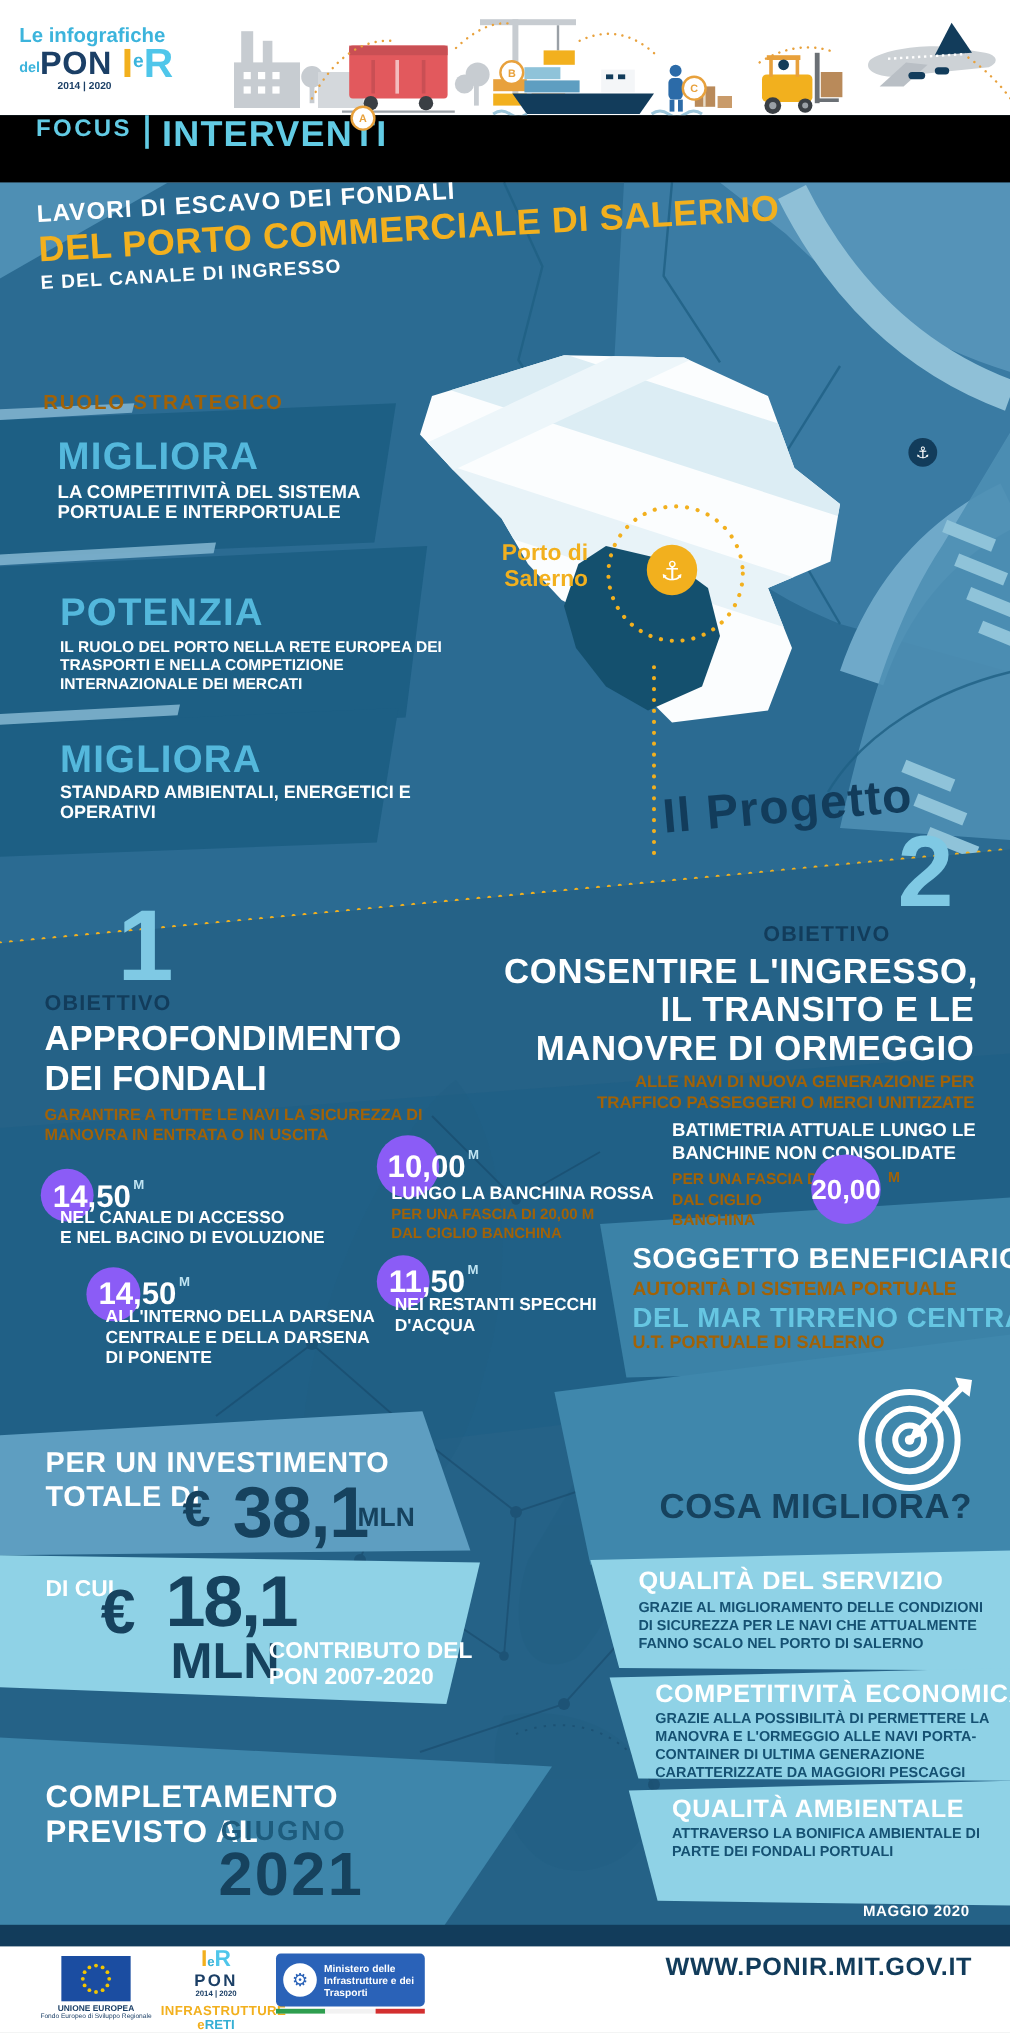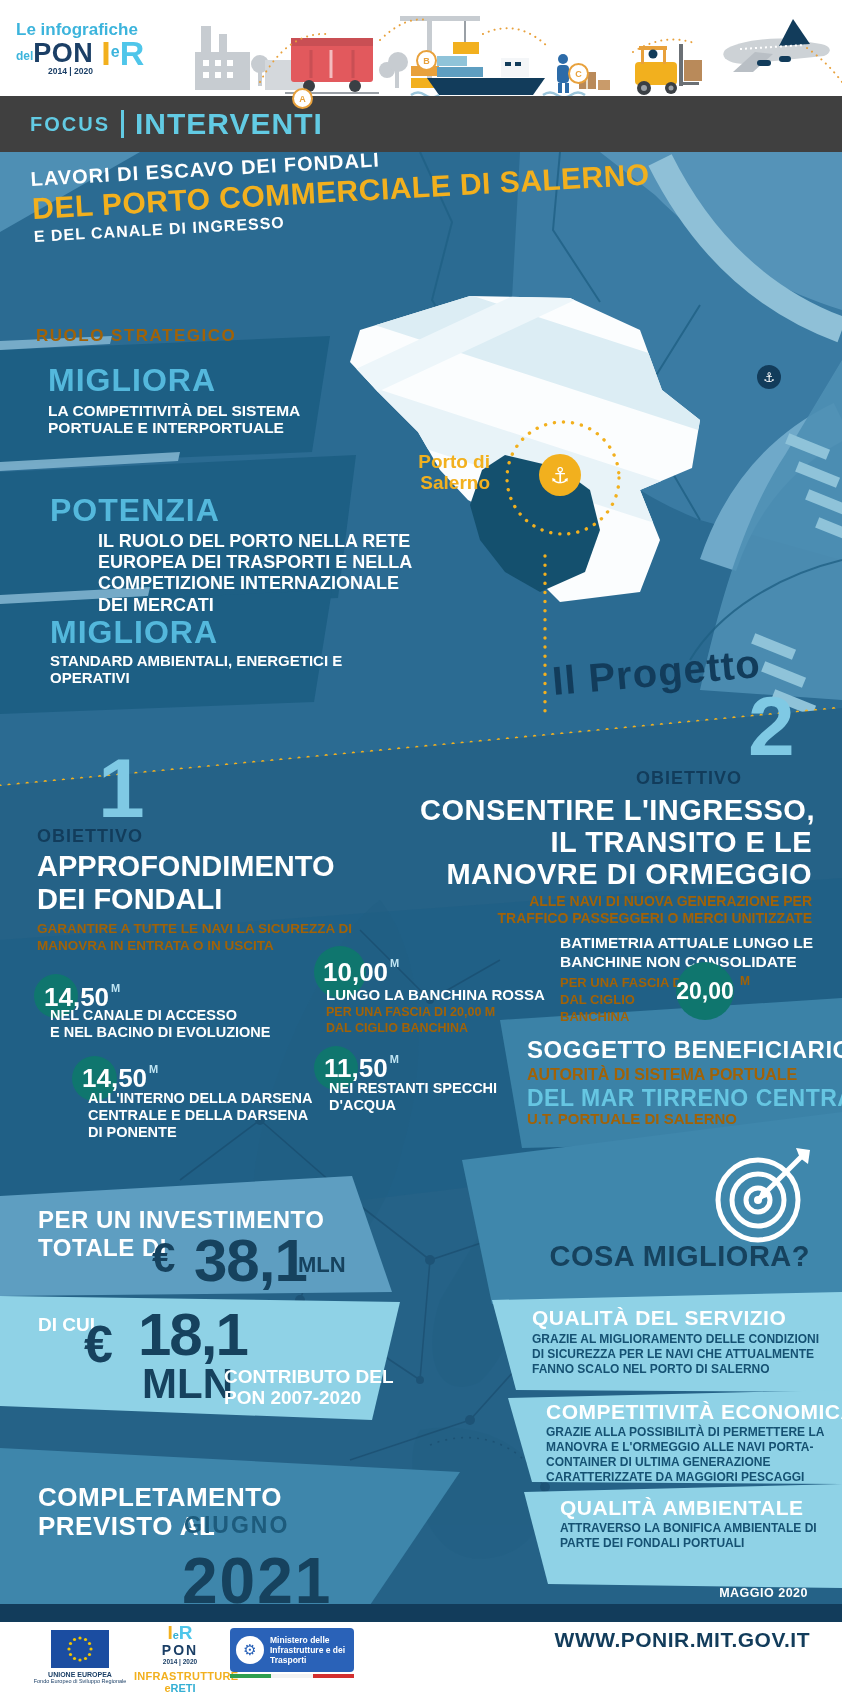--- a/index.html
+++ b/index.html
@@ -10,21 +10,21 @@
   .w{color:#ffffff;}
   .cy{color:#a16207;}
   .bcy{color:#54B8DC;}
   .nv{color:#16425E;}
   .dknv{color:#123C5B;}
   .yl{color:#F2B01E;}
   .right{text-align:right;}
   .nowrap{white-space:nowrap;}
   .blk{display:block;}
   svg{display:block;}
-  .circle-badge{border-radius:50%;background:#0f766e;position:absolute;}
+  .circle-badge{border-radius:50%;background:#8b5cf6;position:absolute;}
   .marker{position:absolute;width:17px;height:17px;border:2px solid #E8A13C;border-radius:50%;
           background:#fff;color:#E8A13C;font-size:9px;font-weight:bold;display:flex;
           align-items:center;justify-content:center;z-index:4;}
   .unit-sup{font-size:11px;font-weight:bold;color:#BFE4F2;vertical-align:text-top;margin-left:2px;}
 </style>
 </head>
 <body>
 
 <div class="page">
 
@@ -237,39 +237,39 @@
       <path d="M318,30 Q352,14 382,42"></path>
       <path d="M468,48 Q500,28 532,40"></path>
       <path d="M642,44 Q662,58 677,78"></path>
     </g>
   </svg>
 
   <span class="marker" style="left:292px;top:88px;">A</span>
   <span class="marker" style="left:416px;top:50px;">B</span>
   <span class="marker" style="left:568px;top:63px;">C</span>
 
-  <div class="abs" style="left:0;top:96px;width:842px;height:56px;background:#404040;z-index:1;display:flex;align-items:center;padding-left:30px;box-sizing:border-box;">
+  <div class="abs" style="left:0;top:96px;width:842px;height:56px;background:#000000;z-index:1;display:flex;padding-left:30px;box-sizing:border-box;">
     <span class="b" style="font-size:20px;color:#62CBE4;letter-spacing:2px;">FOCUS</span>
     <span style="border-left:3px solid #62CBE4;height:28px;margin:0 11px;"></span>
     <span class="b" style="font-size:30px;color:#62CBE4;letter-spacing:1px;">INTERVENTI</span>
   </div>
 
   <div class="abs" style="left:30px;top:168px;width:660px;z-index:2;transform:rotate(-3.2deg);transform-origin:0 0;">
     <div class="b w nowrap" style="font-size:20px;letter-spacing:1px;">LAVORI DI ESCAVO DEI FONDALI</div>
     <div class="b yl nowrap" style="font-size:30px;letter-spacing:0.5px;margin-top:1px;">DEL PORTO COMMERCIALE DI SALERNO</div>
     <div class="b w nowrap" style="font-size:16px;letter-spacing:1px;margin-top:2px;">E DEL CANALE DI INGRESSO</div>
   </div>
 
   <div class="abs b cy" style="left:36px;top:326px;font-size:17px;letter-spacing:1.5px;z-index:2;">RUOLO STRATEGICO</div>
 
   <div class="abs b bcy" style="left:48px;top:362px;font-size:32px;letter-spacing:1px;z-index:2;">MIGLIORA</div>
   <div class="abs b w" style="left:48px;top:402px;width:265px;font-size:15.5px;line-height:1.12;z-index:2;">LA COMPETITIVITÀ DEL SISTEMA PORTUALE E INTERPORTUALE</div>
 
   <div class="abs b bcy" style="left:50px;top:492px;font-size:32px;letter-spacing:1px;z-index:2;">POTENZIA</div>
-  <div class="abs b w" style="left:50px;top:531px;width:335px;font-size:18px;line-height:1.18;z-index:2;margin-left:48px;">IL RUOLO DEL PORTO NELLA RETE EUROPEA DEI TRASPORTI E NELLA COMPETIZIONE INTERNAZIONALE DEI MERCATI</div>
+  <div class="abs b w" style="left:50px;top:531px;width:335px;font-size:13px;line-height:1.18;z-index:2;">IL RUOLO DEL PORTO NELLA RETE EUROPEA DEI TRASPORTI E NELLA COMPETIZIONE INTERNAZIONALE DEI MERCATI</div>
 
   <div class="abs b bcy" style="left:50px;top:614px;font-size:32px;letter-spacing:1px;z-index:2;">MIGLIORA</div>
   <div class="abs b w" style="left:50px;top:652px;width:295px;font-size:15px;line-height:1.15;z-index:2;">STANDARD AMBIENTALI, ENERGETICI E OPERATIVI</div>
 
   <div class="abs b right" style="left:383px;top:452px;width:107px;font-size:19px;color:#F2B01E;line-height:1.08;z-index:2;">
     <span class="blk">Porto di</span>
     <span class="blk">Salerno</span>
   </div>
 
   <div class="abs b dknv nowrap" style="left:552px;top:650px;font-size:40px;letter-spacing:1px;transform:rotate(-5deg);z-index:2;">Il Progetto</div>
@@ -374,21 +374,21 @@
   <div class="abs b w nowrap" style="left:38px;top:1314px;font-size:19px;z-index:2;">DI CUI</div>
   <div class="abs b nv" style="left:84px;top:1314px;font-size:52px;z-index:2;">€</div>
   <div class="abs b nv" style="left:138px;top:1300px;font-size:60px;letter-spacing:-2px;z-index:2;">18,1</div>
   <div class="abs b nv" style="left:142px;top:1360px;font-size:42px;z-index:2;">MLN</div>
   <div class="abs b w nowrap" style="left:224px;top:1366px;font-size:19px;z-index:2;">CONTRIBUTO DEL</div>
   <div class="abs b w nowrap" style="left:224px;top:1387px;font-size:19px;z-index:2;">PON 2007-2020</div>
 
   <div class="abs b w nowrap" style="left:38px;top:1482px;font-size:26px;letter-spacing:0.5px;z-index:2;">COMPLETAMENTO</div>
   <div class="abs b w nowrap" style="left:38px;top:1511px;font-size:26px;letter-spacing:0.5px;z-index:2;">PREVISTO AL</div>
   <div class="abs b nowrap" style="left:184px;top:1512px;font-size:23px;letter-spacing:2px;color:#1D5B7C;z-index:2;">GIUGNO</div>
-  <div class="abs b nowrap" style="left:182px;top:1532px;font-size:64px;letter-spacing:2px;color:#16425E;z-index:2;margin-top:12px;">2021</div>
+  <div class="abs b nowrap" style="left:182px;top:1532px;font-size:51px;letter-spacing:2px;color:#16425E;z-index:2;">2021</div>
 
   <div class="abs b w right nowrap" style="left:600px;top:1586px;width:208px;font-size:12.5px;letter-spacing:0.5px;z-index:2;">MAGGIO 2020</div>
 
   <div class="abs" style="left:30px;top:1630px;width:100px;z-index:2;text-align:center;">
     <svg width="58" height="38" viewBox="0 0 58 38" style="margin:0 auto;">
       <rect width="58" height="38" fill="#1B4DA1"></rect>
       <g fill="#F2C500">
         <circle cx="29" cy="8" r="1.6"></circle>
           <circle cx="34.5" cy="9.5" r="1.6"></circle>
           <circle cx="38.5" cy="13.5" r="1.6"></circle>

